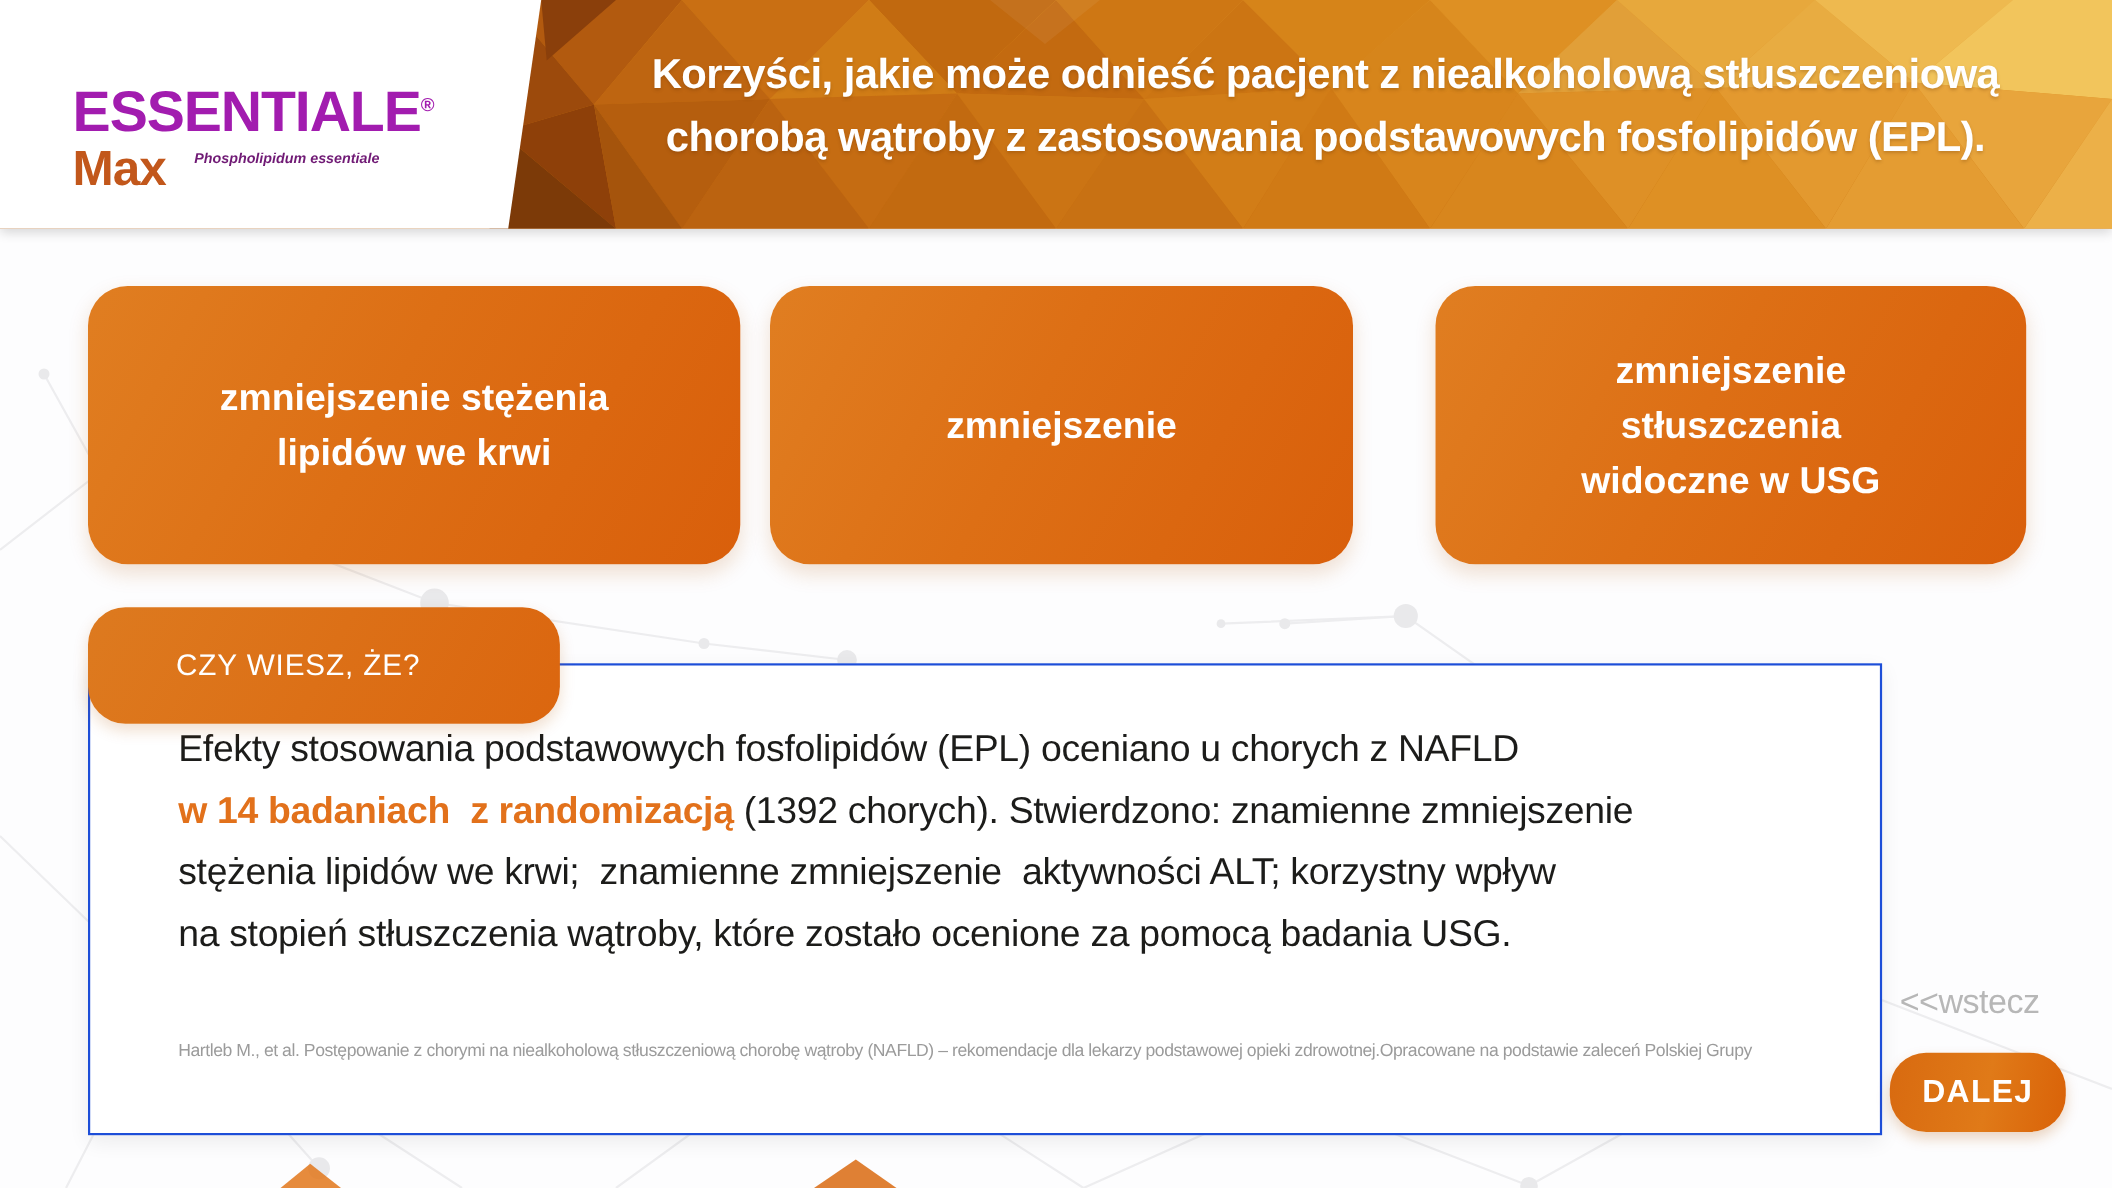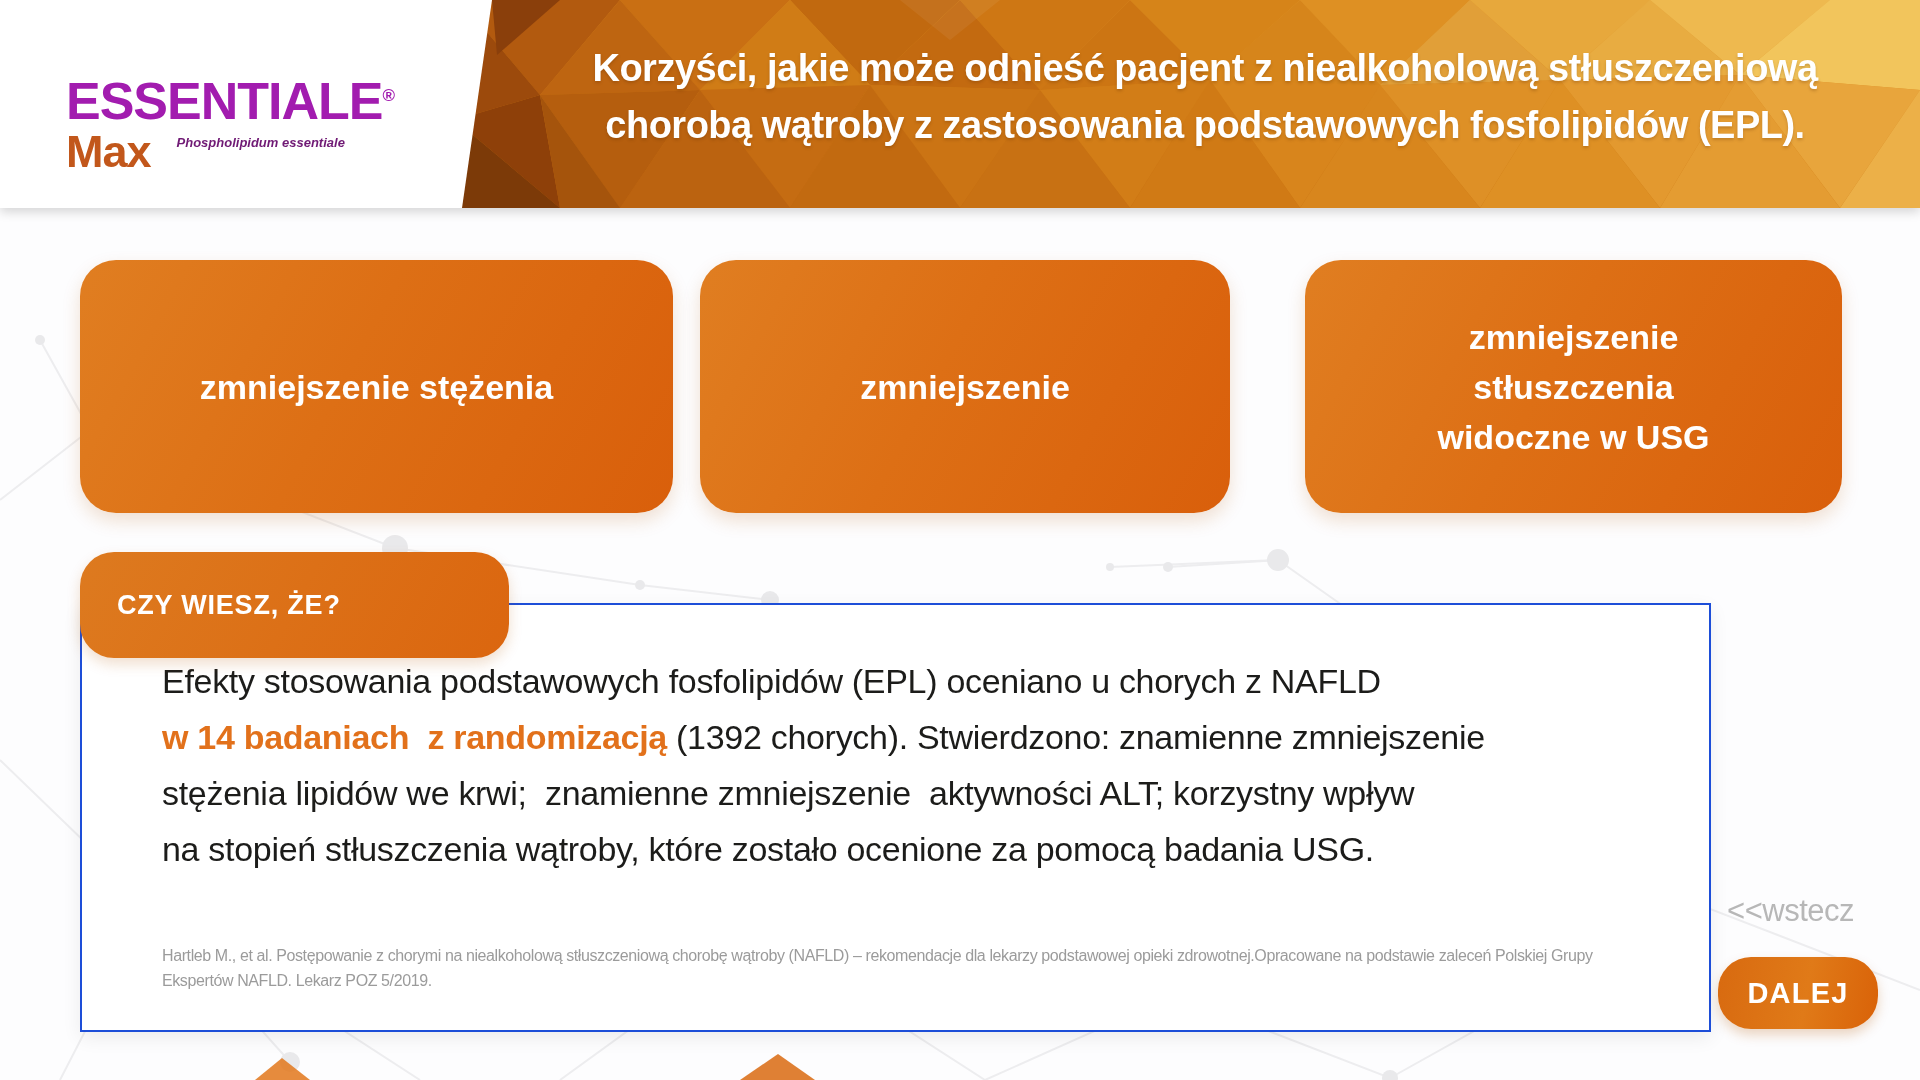--- a/index.html
+++ b/index.html
@@ -30,21 +30,21 @@
   .benefit div{white-space:nowrap;}
   .b1{left:80px;width:593px;}
   .b2{left:700px;width:530px;}
   .b3{left:1305px;width:537px;}
   
   .card{position:absolute;left:80px;top:603px;width:1627px;height:425px;background:#ffffff;
         border:2px solid #1d4ed8;box-shadow:0 6px 18px rgba(0,0,0,.07);}
   .know-tab{position:absolute;left:80px;top:552px;width:429px;height:106px;border-radius:34px;
             background:linear-gradient(118deg,#dd7a1f 0%,#db660f 100%);
             display:flex;align-items:center;box-shadow:0 6px 14px rgba(180,90,10,.20);}
-  .know-tab span{color:#fff;font-weight:bold;font-size:27px;letter-spacing:.8px;white-space:nowrap;margin-left:37px;}
+  .know-tab span{padding-left:80px;color:#fff;font-weight:normal;font-size:27px;letter-spacing:.8px;white-space:nowrap;}
   .para{position:absolute;left:80px;top:48px;font-size:34px;line-height:56px;color:#1c1c1a;letter-spacing:-.3px;}
   .para div{white-space:pre;}
   .para .accent{color:#e2711b;font-weight:bold;text-align:right;}
   .footnote{position:absolute;left:80px;top:338px;font-size:16px;line-height:25px;color:#9b9b9b;letter-spacing:-.4px;}
   .footnote div{white-space:nowrap;}
   
   .back-link{position:absolute;right:66px;top:893px;font-size:31px;color:#b7b7b7;letter-spacing:-.5px;cursor:pointer;white-space:nowrap;}
   .next-btn{position:absolute;left:1718px;top:957px;width:160px;height:72px;border:none;border-radius:33px;
             background:linear-gradient(100deg,#d86a10 0%,#e07a18 55%,#d96208 100%);
             color:#fff;font-family:"Liberation Sans",sans-serif;font-weight:bold;font-size:29px;letter-spacing:1.2px;
@@ -154,40 +154,40 @@
     </div>
 
     <div class="title">
       <div>Korzyści, jakie może odnieść pacjent z niealkoholową stłuszczeniową</div>
       <div>chorobą wątroby z zastosowania podstawowych fosfolipidów (EPL).</div>
     </div>
   </header>
 
   <div class="benefit b1">
     <div>zmniejszenie stężenia</div>
+    <div>lipidów we krwi</div>
   </div>
   <div class="benefit b2">
     <div>zmniejszenie</div>
   </div>
   <div class="benefit b3">
     <div>zmniejszenie</div>
     <div>stłuszczenia</div>
     <div>widoczne w USG</div>
   </div>
 
   <section class="card">
     <div class="para">
       <div>Efekty stosowania podstawowych fosfolipidów (EPL) oceniano u chorych z NAFLD</div>
       <div><span class="accent">w 14 badaniach  z randomizacją</span><span> (1392 chorych). Stwierdzono: znamienne zmniejszenie</span></div>
       <div>stężenia lipidów we krwi;  znamienne zmniejszenie  aktywności ALT; korzystny wpływ</div>
       <div>na stopień stłuszczenia wątroby, które zostało ocenione za pomocą badania USG.</div>
     </div>
     <div class="footnote">
       <div>Hartleb M., et al. Postępowanie z chorymi na niealkoholową stłuszczeniową chorobę wątroby (NAFLD) – rekomendacje dla lekarzy podstawowej opieki zdrowotnej.Opracowane na podstawie zaleceń Polskiej Grupy</div>
-      <div>Ekspertów NAFLD. Lekarz POZ 5/2019.</div>
     </div>
   </section>
 
   <div class="know-tab">
     <span>CZY WIESZ, ŻE?</span>
   </div>
 
   <div class="back-link">&lt;&lt;wstecz</div>
   <button class="next-btn">DALEJ</button>
 

